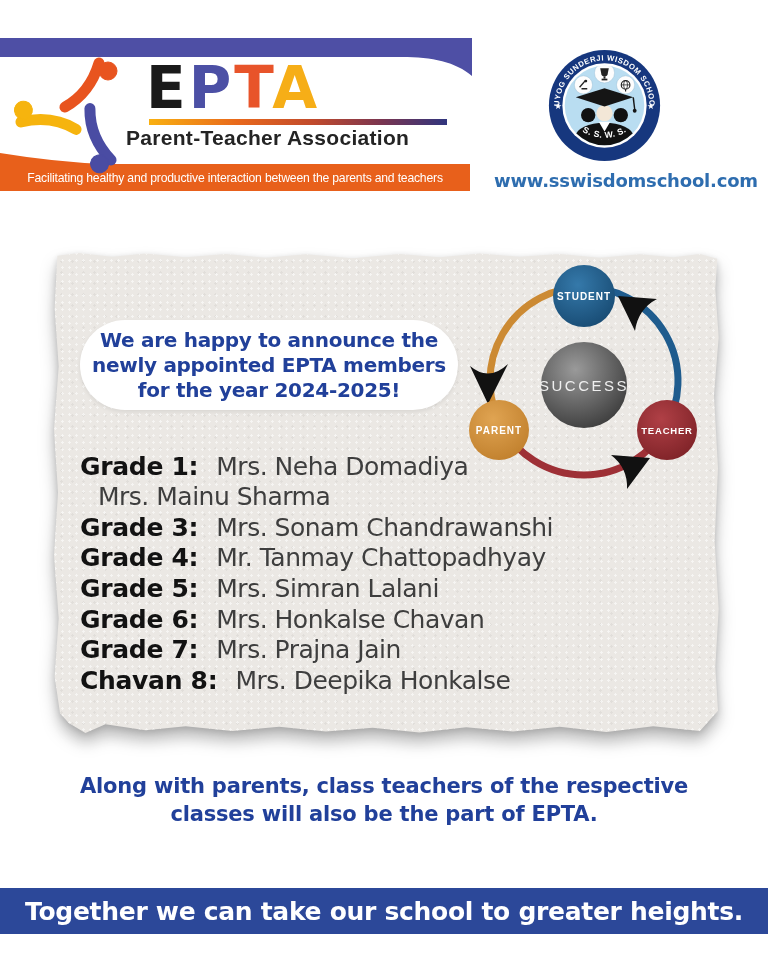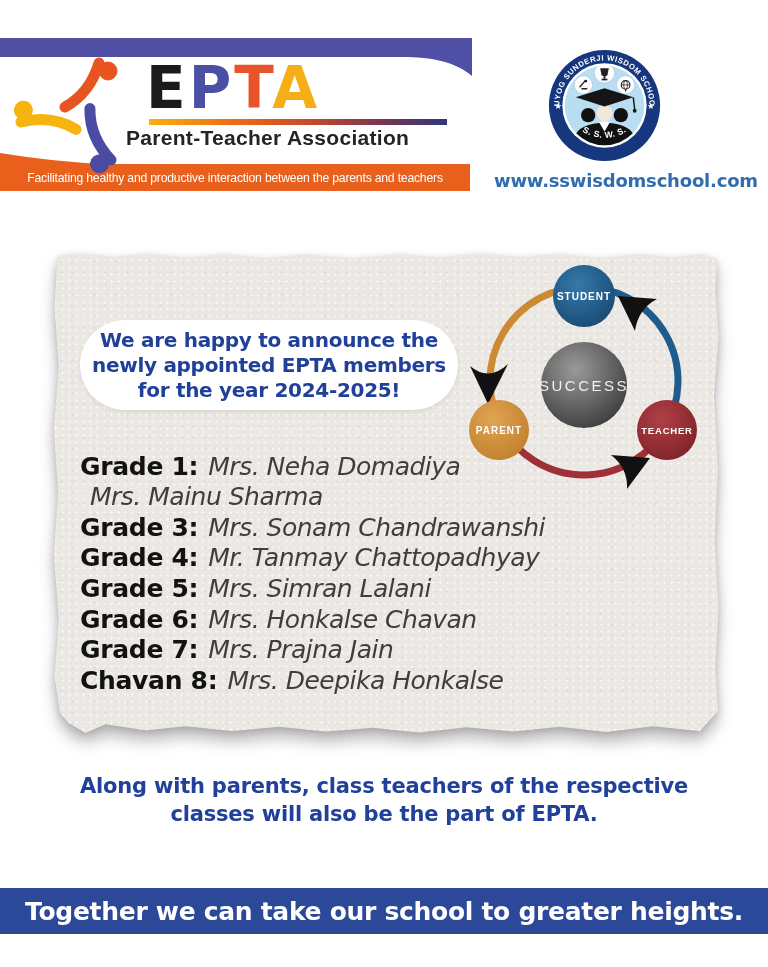--- a/index.html
+++ b/index.html
@@ -33,21 +33,21 @@
         1% 76%,0.3% 63%,0.9% 50%,0.3% 37%,1% 24%,0.4% 12%);}
   .pill{left:28px;top:70px;width:378px;height:90px;border-radius:45px;background:#ffffff;
       display:flex;flex-direction:column;align-items:center;justify-content:center;
       box-shadow:0 2px 4px rgba(0,0,0,.08);}
   .pill div{font-family:"DejaVu Sans",sans-serif;font-weight:700;font-size:20px;line-height:25px;
       color:#21409a;letter-spacing:-.3px;white-space:nowrap;}
   .grades{left:28px;top:200px;}
   .grade-row{height:30.6px;display:flex;align-items:flex-end;font-family:"DejaVu Sans",sans-serif;
       font-size:25px;white-space:nowrap;}
   .grade-row .g{font-weight:700;color:#121212;letter-spacing:-.3px;}
-  .grade-row .n{font-weight:400;color:#3e3e3e;margin-left:10px;letter-spacing:-.5px;font-style:italic;}
+  .grade-row .n{font-weight:400;color:#3e3e3e;margin-left:18px;letter-spacing:-.5px;}
   .diagram{left:397px;top:3px;}
 
   
   .note{left:0;top:772px;width:768px;text-align:center;font-family:"DejaVu Sans",sans-serif;
       font-weight:700;font-size:21px;line-height:28px;color:#21409a;letter-spacing:-.2px;}
   .slogan-bar{left:0;top:888px;width:768px;height:46px;background:#2c4899;}
   .slogan{position:absolute;inset:0;display:flex;align-items:center;justify-content:center;
       color:#ffffff;font-family:"DejaVu Sans",sans-serif;font-weight:700;font-size:25px;
       letter-spacing:-.3px;white-space:nowrap;}
 </style>

